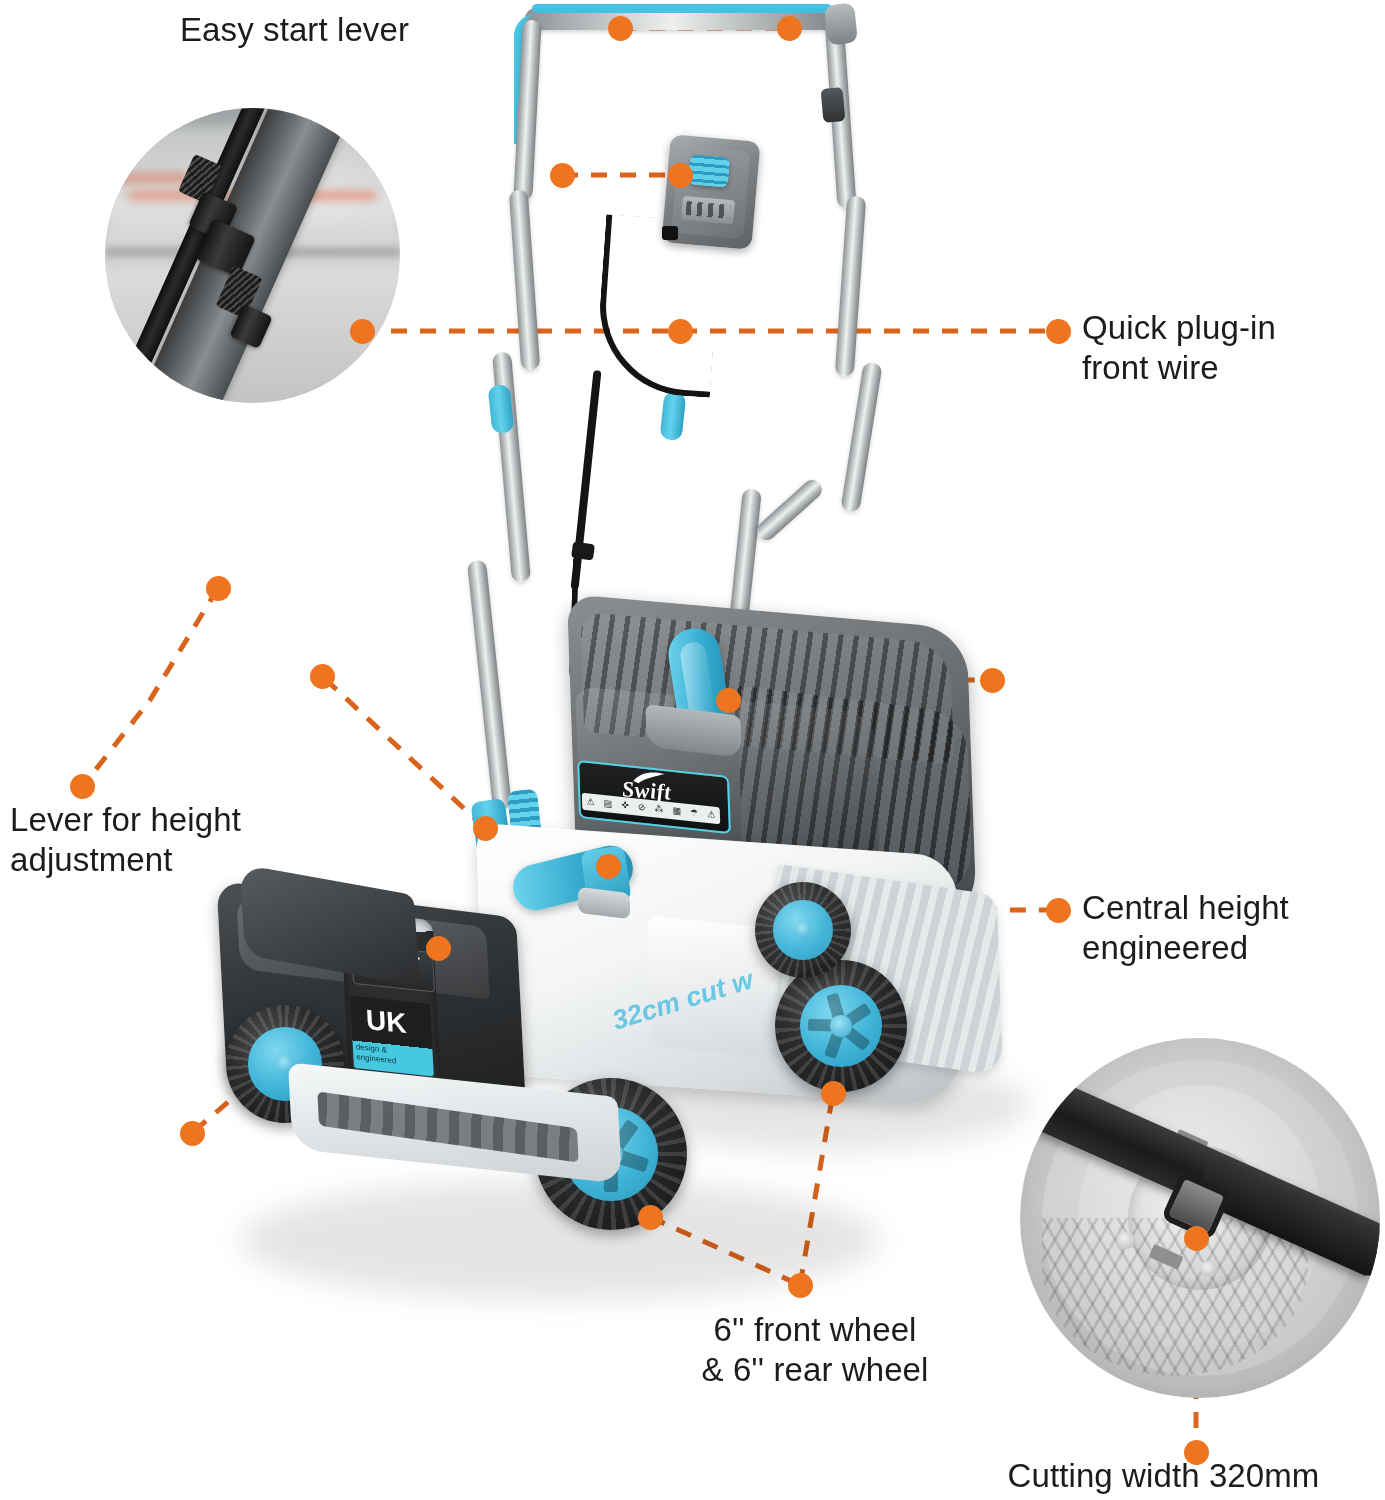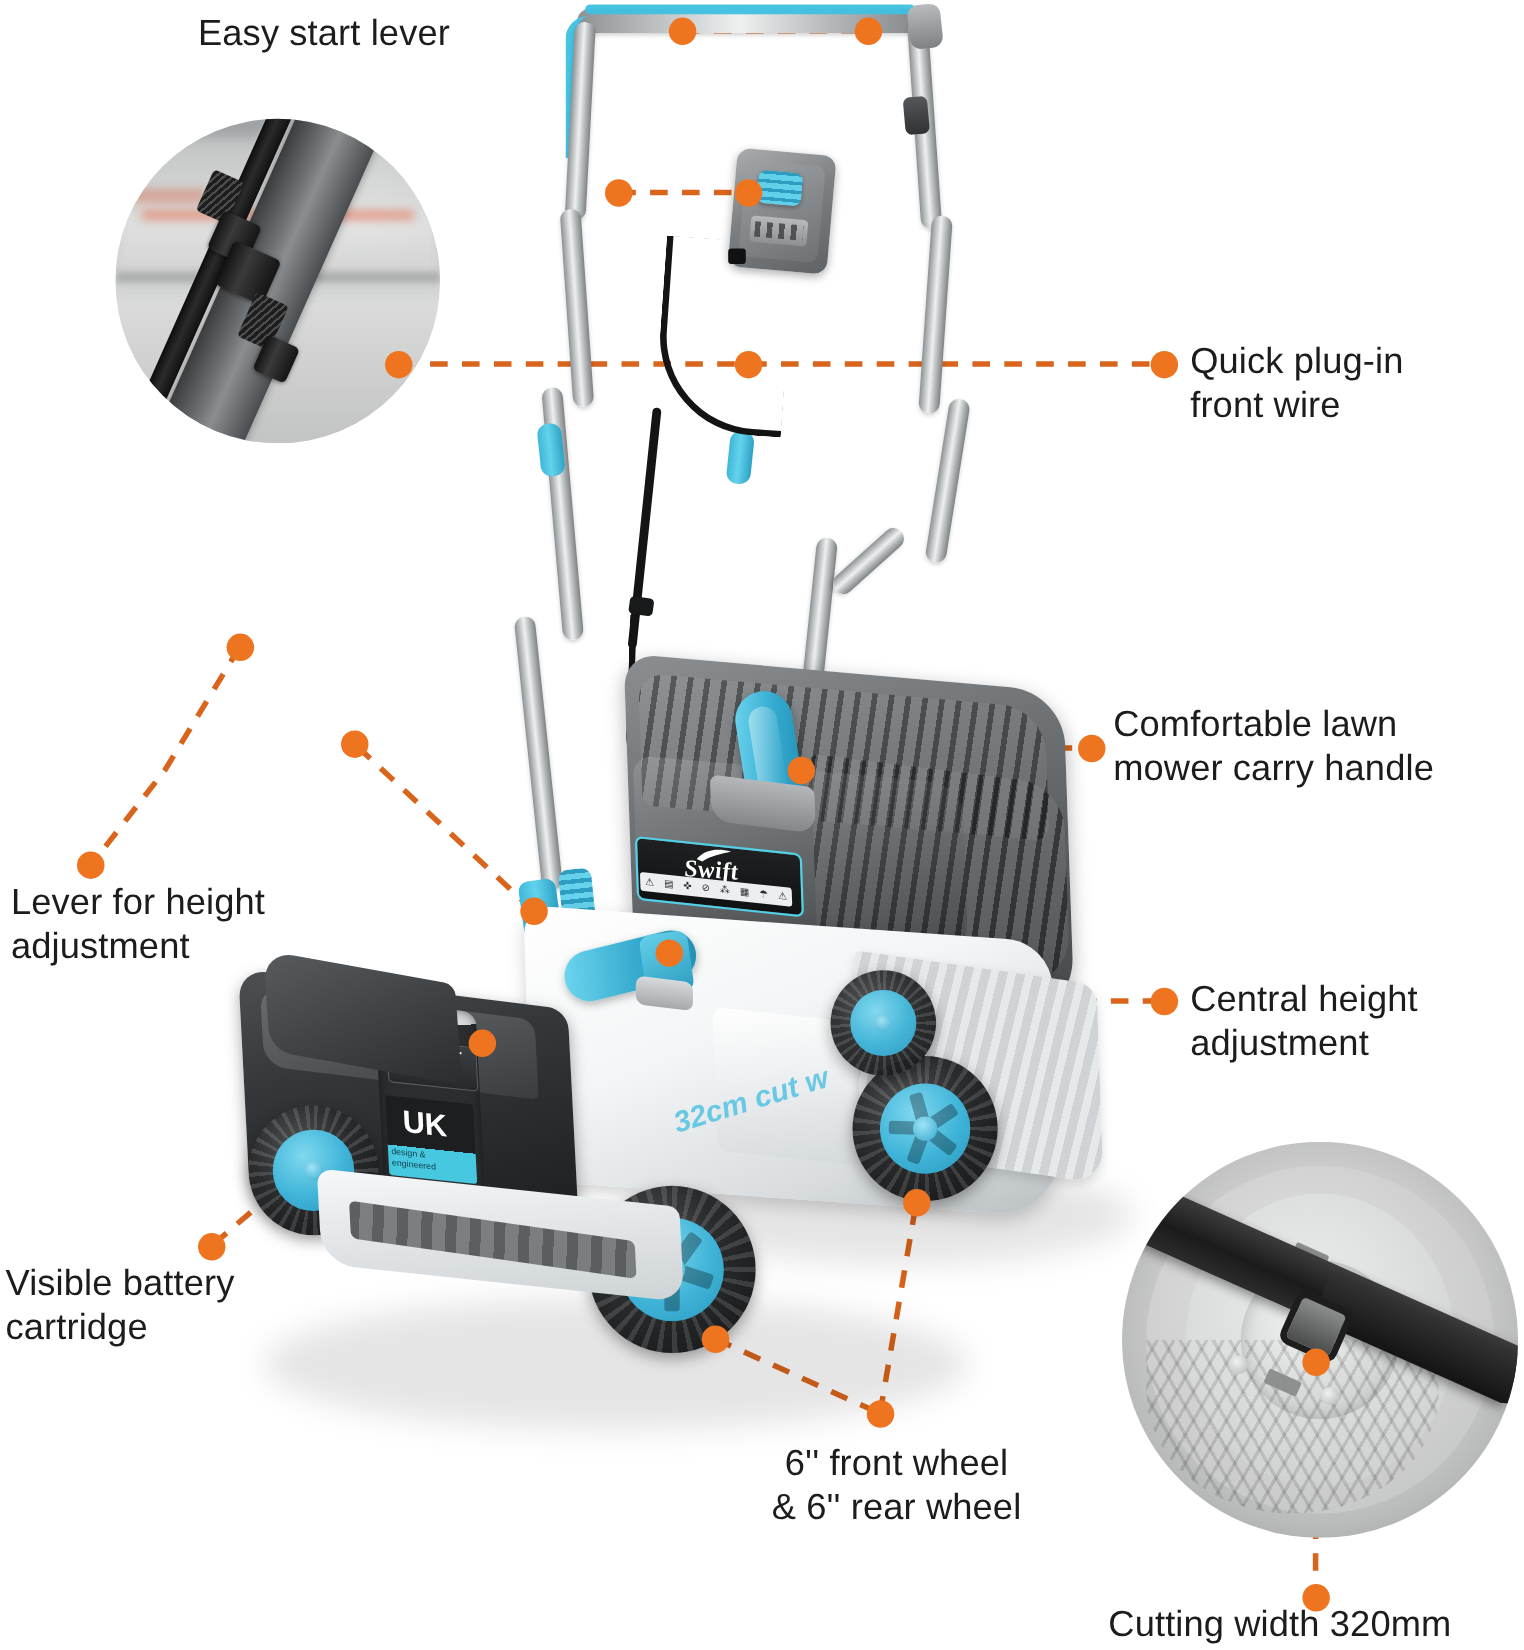--- a/index.html
+++ b/index.html
@@ -419,30 +419,26 @@
 
   <div class="dot" style="left:1184px;top:1226px;width:25px;height:25px;"></div>
   <div class="dot" style="left:1184px;top:1440px;width:25px;height:25px;"></div>
 
   <div class="callout left" style="left:180px;top:10px;width:410px;">Easy start lever</div>
 
 
   <div class="callout right" style="left:1082px;top:308px;width:300px;">Quick plug-in
 front wire</div>
 
-  <div class="callout right" style="left:1012px;top:638px;width:370px;">Comfortable  lawn
-mower carry handle</div>
 
   <div class="callout right" style="left:1082px;top:888px;width:300px;">Central height
-adjustment</div>
+engineered</div>
 
   <div class="callout left" style="left:10px;top:800px;width:258px;">Lever for height
 adjustment</div>
 
-  <div class="callout left" style="left:5px;top:1146px;width:226px;">Visible battery
-cartridge</div>
 
   <div class="callout center" style="left:645px;top:1310px;width:340px;">6'' front wheel
 &amp; 6'' rear wheel</div>
 
   <div class="callout center" style="left:980px;top:1456px;width:367px;">Cutting width 320mm</div>
 
 </div>
 
 </body></html>

